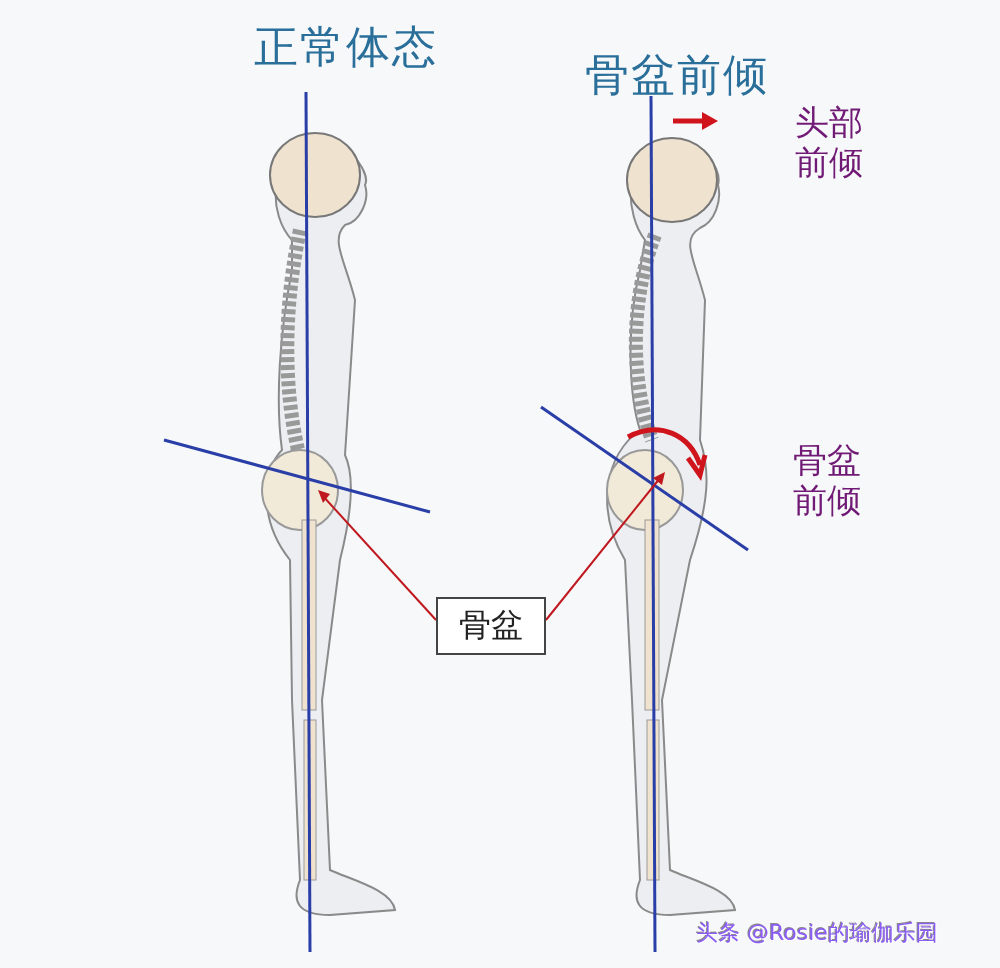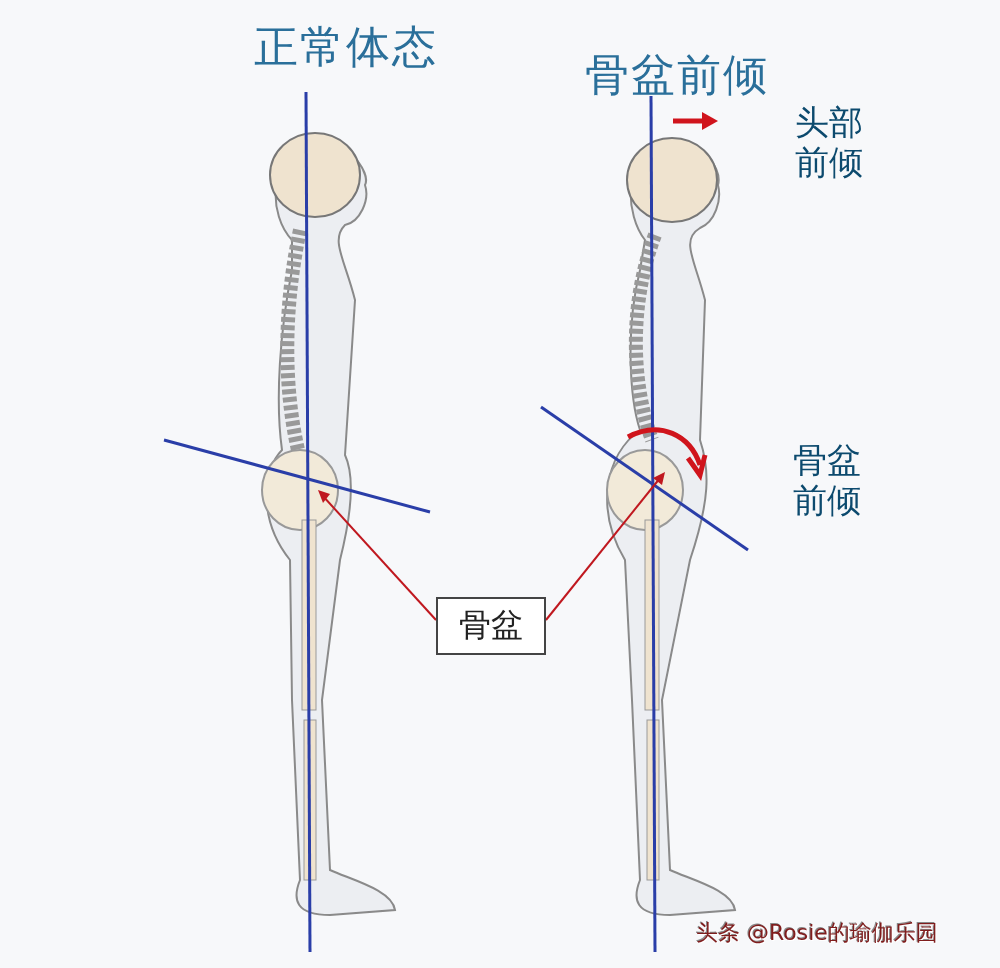--- a/index.html
+++ b/index.html
@@ -1,20 +1,20 @@
 <!DOCTYPE html>
 <html><head>
 <meta charset="utf-8">
 <style>
   html, body { margin:0; padding:0; }
   body { width:1000px; height:968px; background:#f7f8fa; position:relative; overflow:hidden; font-family:"DejaVu Sans", sans-serif; }
   .title { position:absolute; top:18px; font-size:44px; color:#2a6f9a; letter-spacing:2px; }
-  .label { position:absolute; font-size:34px; color:#0c4a6e; line-height:40px; width:80px; }
+  .label { position:absolute; font-size:34px; color:#701a75; line-height:40px; width:80px; }
   .callout { position:absolute; left:436px; top:597px; width:110px; height:58px; border:2px solid #444; background:#fff; box-sizing:border-box; font-size:32px; color:#222; display:flex; align-items:center; justify-content:center; }
-  .watermark { position:absolute; left:696px; top:918px; font-size:22px; color:#7f1d1d; text-shadow:1px 1px 0 #fff, -1px -1px 0 #888; }
+  .watermark { position:absolute; left:696px; top:918px; font-size:22px; color:#8b5cf6; text-shadow:1px 1px 0 #fff, -1px -1px 0 #888; }
   svg { position:absolute; left:0; top:0; }
 </style>
 </head>
 <body>
 
 <svg width="1000" height="968" viewBox="0 0 1000 968">
 
   <g>
     <path d="M300,150 C270,160 268,215 292,240 L292,270 C280,330 275,400 282,450 C262,470 258,520 290,560 L292,700 L300,880 C292,900 296,915 330,915 L395,910 C392,890 352,880 330,870 L322,700 L340,560 C355,500 352,470 345,455 L355,300 C345,260 330,240 345,225 C360,222 370,200 365,185 C370,175 355,150 330,140 Z" fill="#eceef2" stroke="#8a8a8a" stroke-width="2"></path>
     <ellipse cx="315" cy="175" rx="45" ry="42" fill="#efe3cf" stroke="#777" stroke-width="2"></ellipse>

